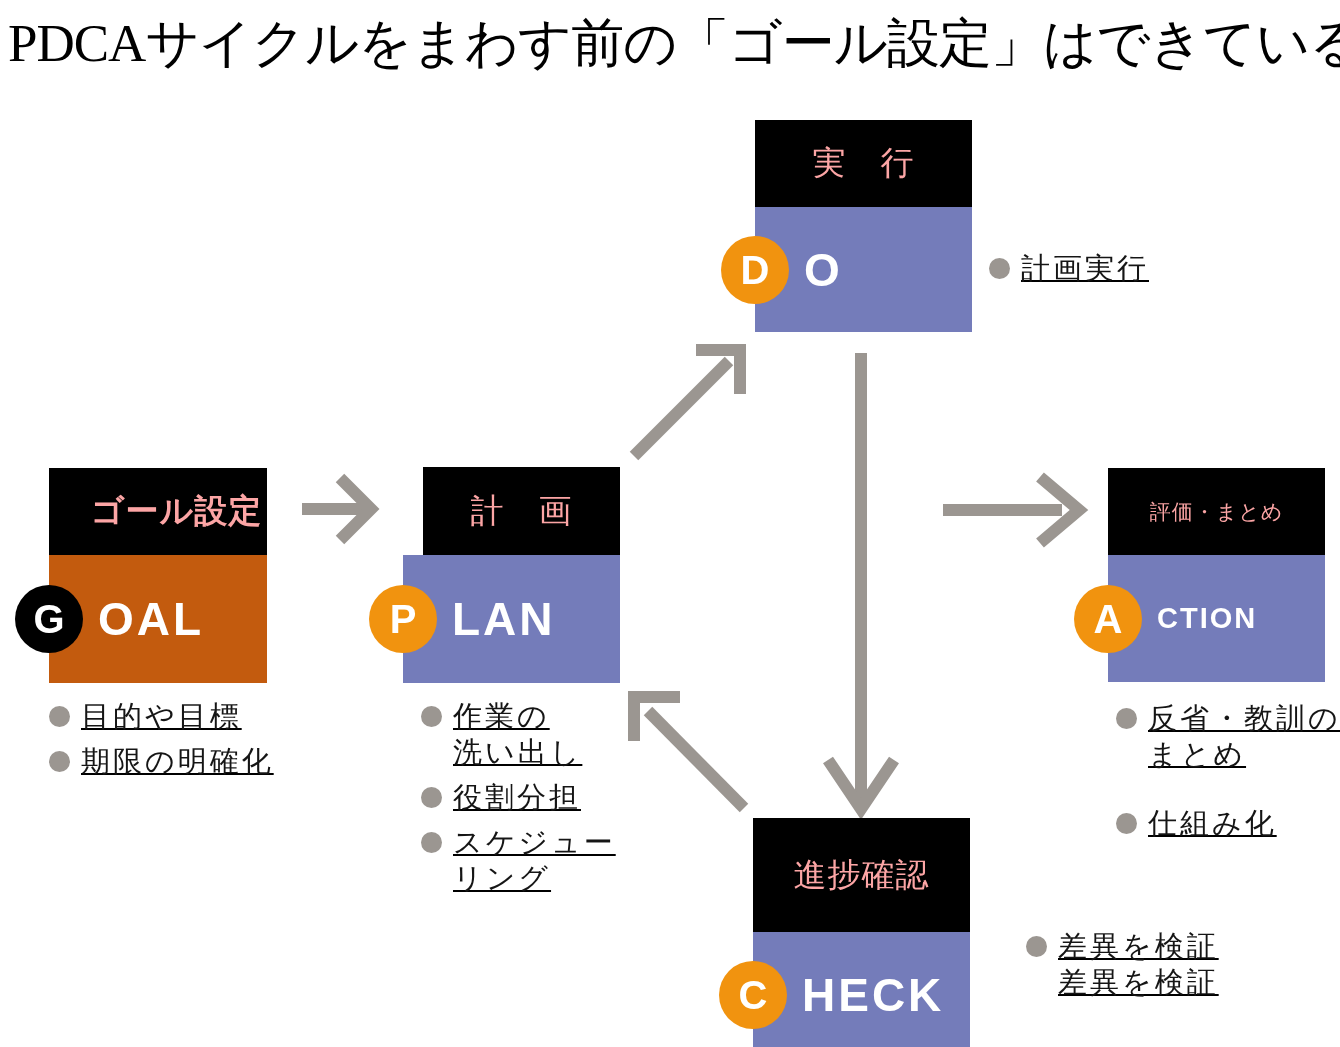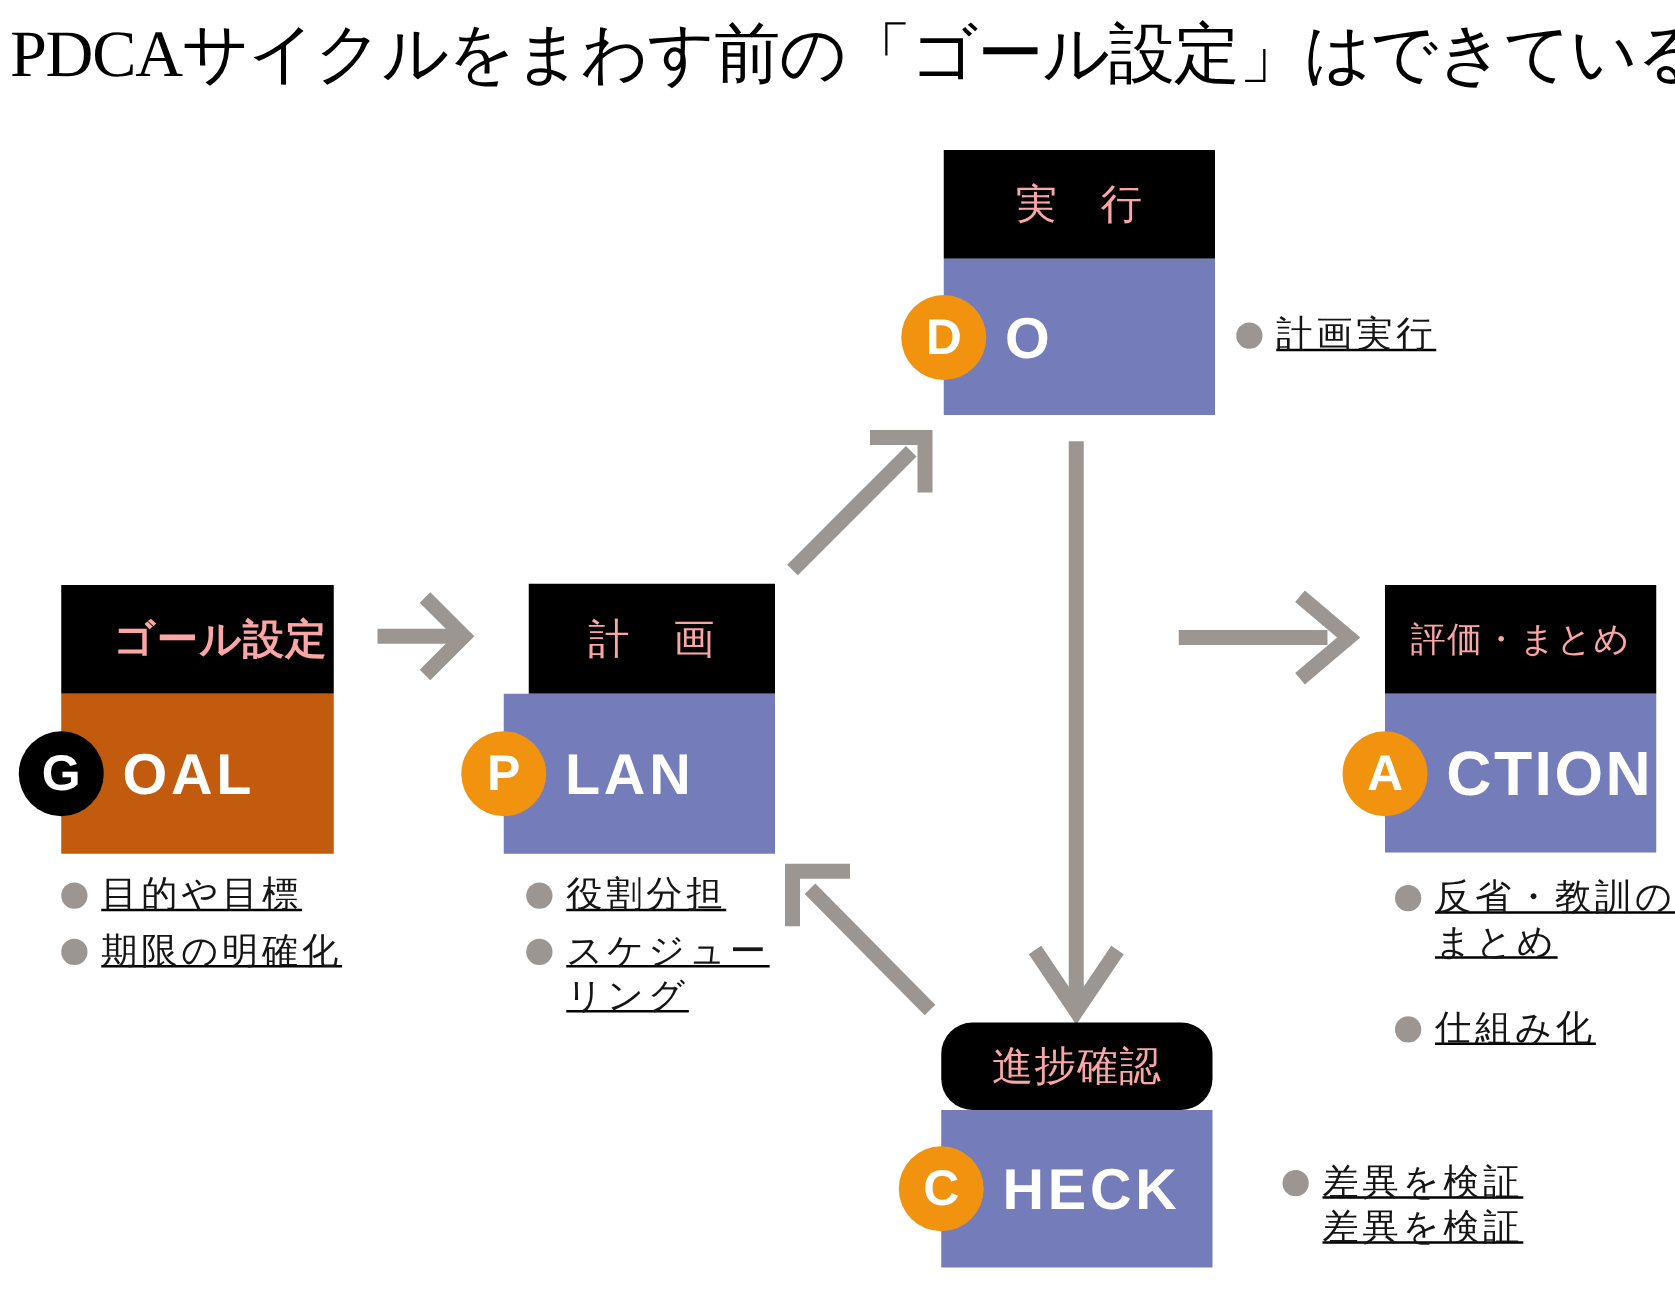--- a/index.html
+++ b/index.html
@@ -47,21 +47,21 @@
     background:var(--header-black);
     color:#fca5a5;
     display:flex;align-items:center;justify-content:center;
     font-size:33px;
     font-weight:500;
     letter-spacing:1px;
     height:87px;
     white-space:nowrap;
   }
   .node.goal .node-header{font-weight:700;padding-left:37px;}
-  .node.action .node-header{font-size:28px;}
+  .node.action .node-header{font-size:21px;}
   .node-body{
     position:relative;
     background:var(--purple);
     display:flex;align-items:center;
   }
   .node.goal .node-body{background:var(--goal-orange);}
   .word{
     margin-left:49px;
     color:#fff;
     font-weight:700;
@@ -166,20 +166,27 @@
       <span class="badge">
         <span>P</span>
       </span>
       <span class="word">LAN</span>
     </div>
   </div>
   <div class="bullets" style="left:421px;top:698px;">
     <div class="bullet">
       <span class="dot"></span>
       <div class="bullet-text">
+        <div>作業の</div>
+        <div>洗い出し</div>
+      </div>
+    </div>
+    <div class="bullet">
+      <span class="dot"></span>
+      <div class="bullet-text">
         <div>役割分担</div>
       </div>
     </div>
     <div class="bullet">
       <span class="dot"></span>
       <div class="bullet-text">
         <div>スケジュー</div>
         <div>リング</div>
       </div>
     </div>
@@ -199,21 +206,21 @@
   <div class="bullets" style="left:989px;top:250px;">
     <div class="bullet">
       <span class="dot"></span>
       <div class="bullet-text">
         <div>計画実行</div>
       </div>
     </div>
   </div>
 
   <div class="node check" style="left:753px;top:818px;width:217px;">
-    <div class="node-header" style="height:70px;border-radius:25px;">
+    <div class="node-header" style="height:114px;">
       <span>進捗確認</span>
     </div>
     <div class="node-body" style="height:126px;">
       <span class="badge">
         <span>C</span>
       </span>
       <span class="word">HECK</span>
     </div>
   </div>
   <div class="bullets" style="left:1026px;top:928px;">
@@ -227,21 +234,21 @@
   </div>
 
   <div class="node action" style="left:1108px;top:468px;width:217px;">
     <div class="node-header">
       <span>評価・まとめ</span>
     </div>
     <div class="node-body" style="height:127px;">
       <span class="badge">
         <span>A</span>
       </span>
-      <span class="word" style="font-size:50px;letter-spacing:2px;">CTION</span>
+      <span class="word" style="font-size:29px;letter-spacing:2px;">CTION</span>
     </div>
   </div>
   <div class="bullets" style="left:1116px;top:700px;gap:33px;">
     <div class="bullet">
       <span class="dot"></span>
       <div class="bullet-text">
         <div>反省・教訓の</div>
         <div>まとめ</div>
       </div>
     </div>

